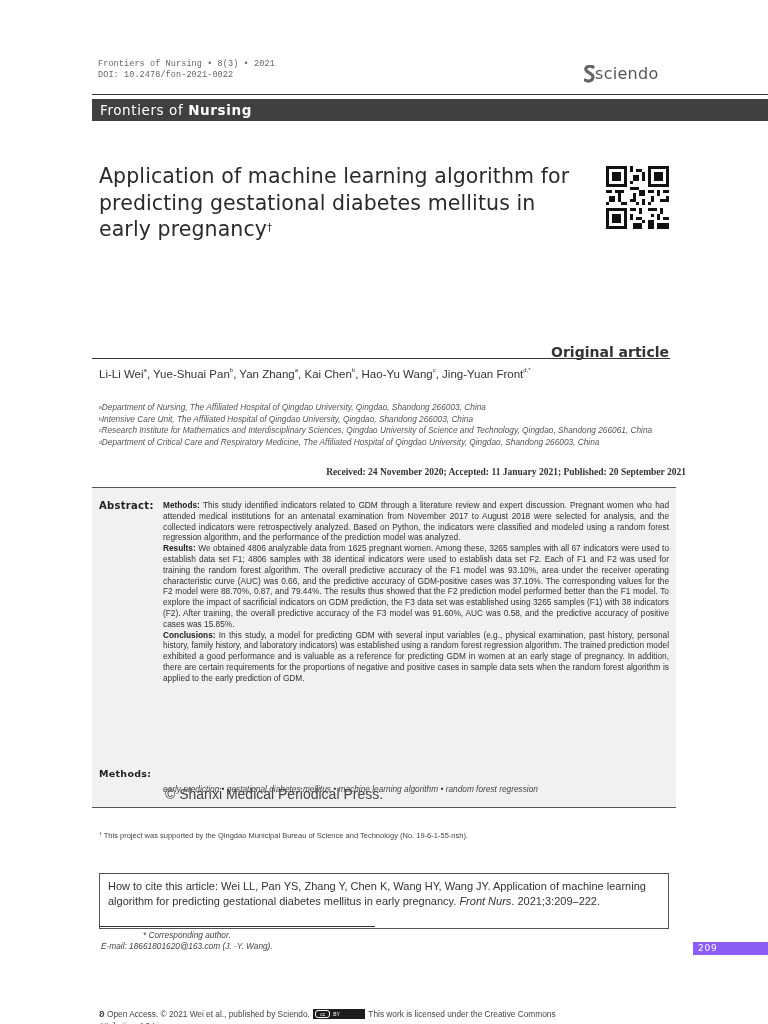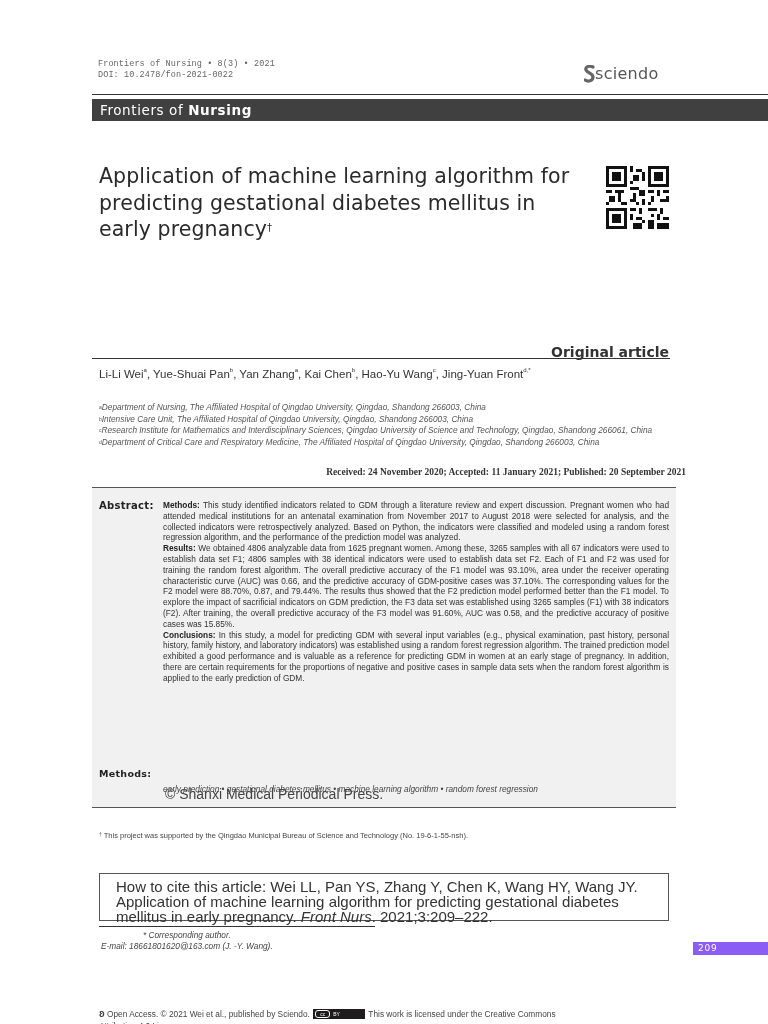--- a/index.html
+++ b/index.html
@@ -36,21 +36,21 @@
     .abstract-body { position: absolute; left: 71px; top: 12px; width: 506px; font-family: "Liberation Sans", sans-serif; font-size: 8.3px; line-height: 10.8px; color: #333; text-align: justify; }
     .abstract-body p { margin: 0; }
     .abstract-body b { font-weight: bold; color: #222; }
     .keywords-label { position: absolute; left: 7px; top: 280px; font-family: "DejaVu Sans", sans-serif; font-weight: bold; font-size: 9.5px; color: #222; letter-spacing: 0.3px; }
     .keywords { position: absolute; left: 71px; top: 296px; font-size: 8.3px; font-style: italic; color: #444; }
     .copyright-line { position: absolute; left: 73px; top: 298px; font-size: 14px; color: #444; }
 
     .footnote { position: absolute; left: 99px; top: 831px; font-size: 7.5px; color: #444; }
     .footnote sup { font-size: 5px; vertical-align: top; }
 
-    .cite-box { position: absolute; left: 99px; top: 873px; width: 570px; height: 48px; border: 1px solid #555; padding: 5px 16px; font-size: 15px; line-height: 15px; color: #333; }
+    .cite-box { position: absolute; left: 99px; top: 873px; width: 570px; height: 56px; border: 1px solid #555; padding: 5px 8px; font-size: 11px; line-height: 15px; color: #333; }
     .cite-box i { font-style: italic; }
 
     .corr-rule { position: absolute; left: 99px; top: 926px; width: 276px; height: 1px; background: #333; }
     .corr { position: absolute; left: 101px; top: 930px; font-size: 8.3px; line-height: 11px; font-style: italic; color: #444; text-align: center; }
 
     .page-number { position: absolute; left: 693px; top: 942px; width: 75px; height: 13px; background: #8b5cf6; color: #fff; font-family: "DejaVu Sans", sans-serif; font-size: 9px; line-height: 13px; padding-left: 5px; letter-spacing: 0.8px; }
 
     .license { position: absolute; left: 99px; top: 1008px; width: 490px; font-size: 8.3px; line-height: 11.5px; color: #444; }
     .oa-icon { font-weight: bold; font-size: 10px; }
     .cc-badge { display: inline-block; vertical-align: middle; width: 52px; height: 10px; background: #1e1c1c; position: relative; margin: 0 1px; top: -1px; }

